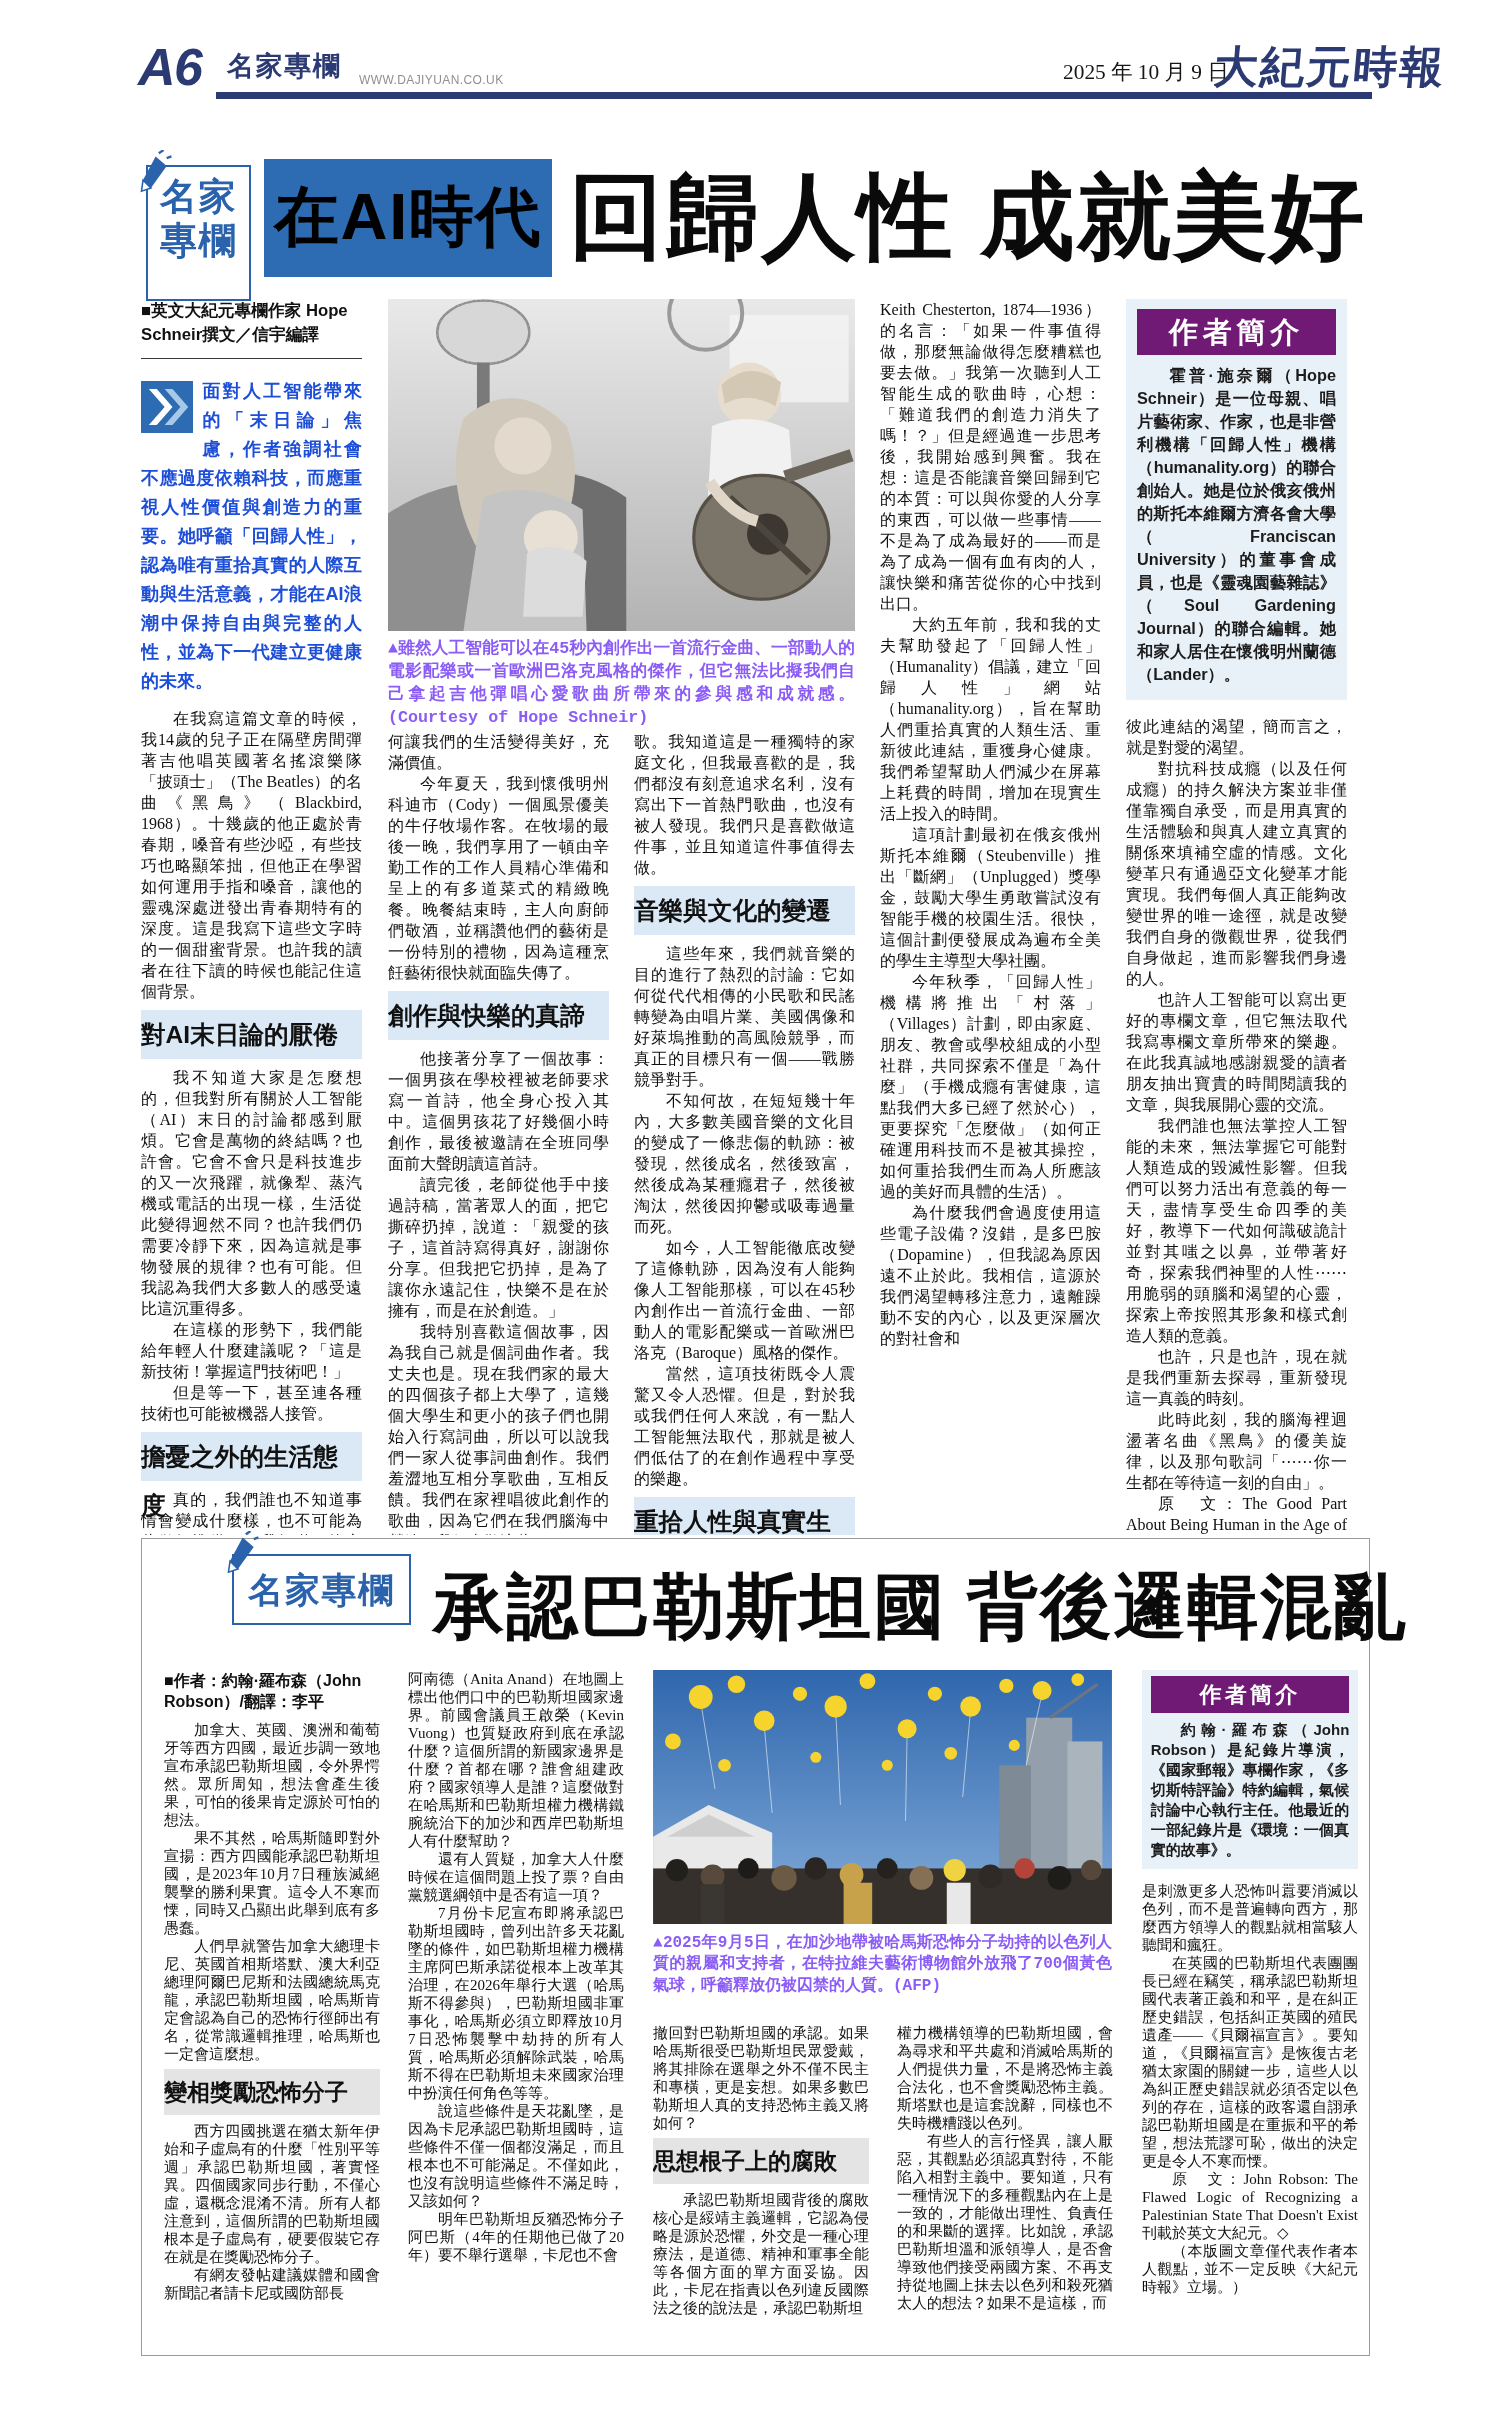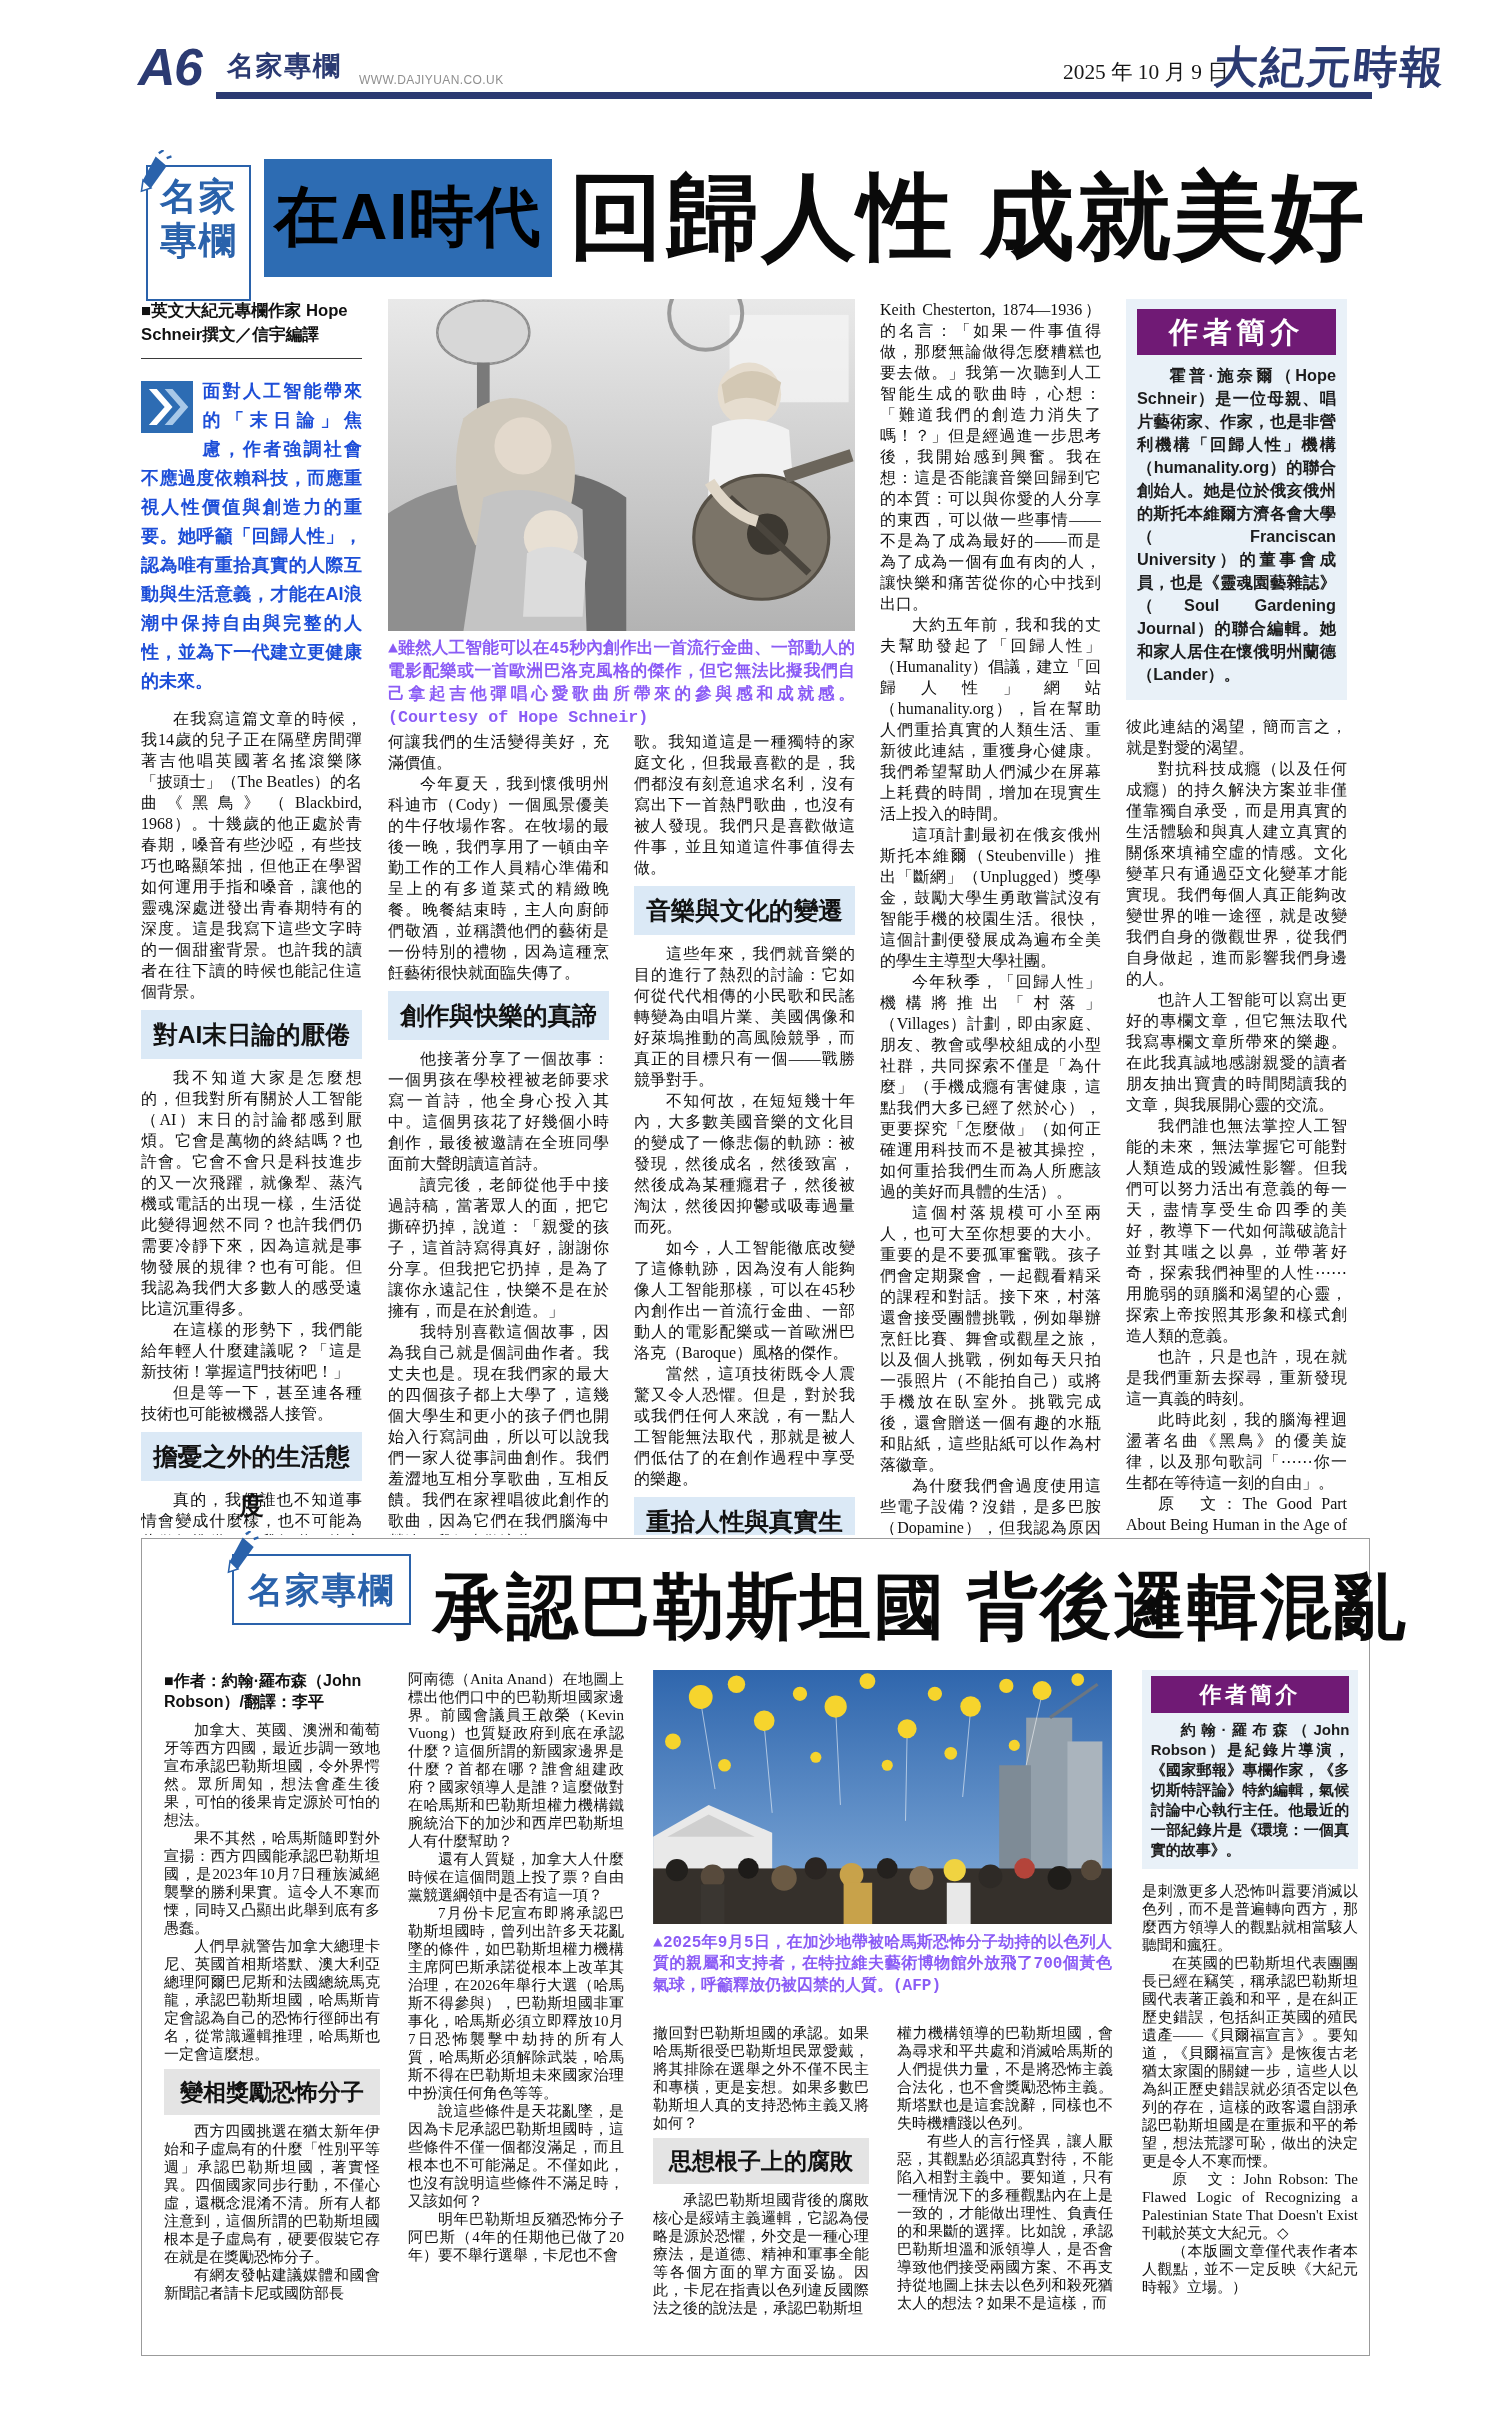--- a/index.html
+++ b/index.html
@@ -39,21 +39,21 @@
   #m-col5{left:1126px;top:299px;width:221px;height:1236px}
   #b-col1{left:164px;top:1670px;width:216px;height:672px}
   #b-col2{left:408px;top:1670px;width:216px;height:672px}
   #b-col3{left:653px;top:2024px;width:216px;height:316px}
   #b-col4{left:897px;top:2024px;width:216px;height:316px}
   #b-col5{left:1142px;top:1670px;width:216px;height:672px}
 
   .top .body-p{font-size:16px;line-height:21px;text-align:justify;text-indent:2em;color:#101010}
   .bot .body-p{font-size:15px;line-height:18px;text-align:justify;text-indent:2em;color:#101010}
   .body-p.ni{text-indent:0}
-  .sec-h{font-family:"Liberation Sans","DejaVu Sans",sans-serif;font-weight:900;text-align:center;color:#111}
+  .sec-h{font-family:"Liberation Sans","DejaVu Sans",sans-serif;font-weight:900;text-align:left;color:#111}
   .top .sec-h{background:#dbe9f6;font-size:24.6px;line-height:49px;height:49px;margin:8px 0}
   .bot .sec-h{background:#e4e4e4;font-size:23px;line-height:46px;height:46px;margin:6.4px 0}
 
   
   .byline{font-family:"Liberation Sans","DejaVu Sans",sans-serif;font-weight:700;font-size:16.7px;line-height:24px;color:#111}
   #m-byline{border-bottom:1.6px solid #3a3a3a;padding-bottom:11px;margin-bottom:17.5px}
   #b-byline{margin-bottom:8px;font-size:16px;line-height:21.4px}
   #lede{font-family:"Liberation Sans","DejaVu Sans",sans-serif;font-weight:700;font-size:18px;line-height:29px;text-align:justify;color:#1d4ed8;margin-bottom:12.7px}
   #lede-icon{float:left;width:52px;height:52px;margin:4.8px 9.5px 1.6px 0}
 
@@ -176,21 +176,20 @@
         <p class="body-p">不知何故，在短短幾十年內，大多數美國音樂的文化目的變成了一條悲傷的軌跡：被發現，然後成名，然後致富，然後成為某種癮君子，然後被淘汰，然後因抑鬱或吸毒過量而死。</p>
         <p class="body-p">如今，人工智能徹底改變了這條軌跡，因為沒有人能夠像人工智能那樣，可以在45秒內創作出一首流行金曲、一部動人的電影配樂或一首歐洲巴洛克（Baroque）風格的傑作。</p>
         <p class="body-p">當然，這項技術既令人震驚又令人恐懼。但是，對於我或我們任何人來說，有一點人工智能無法取代，那就是被人們低估了的在創作過程中享受的樂趣。</p>
         <div class="sec-h">重拾人性與真實生活</div>
       </div>
     <div class="col" id="m-col4">
         <p class="body-p ni">Keith Chesterton, 1874—1936）的名言：「如果一件事值得做，那麼無論做得怎麼糟糕也要去做。」我第一次聽到人工智能生成的歌曲時，心想：「難道我們的創造力消失了嗎！？」但是經過進一步思考後，我開始感到興奮。我在想：這是否能讓音樂回歸到它的本質：可以與你愛的人分享的東西，可以做一些事情——不是為了成為最好的——而是為了成為一個有血有肉的人，讓快樂和痛苦從你的心中找到出口。</p>
         <p class="body-p">大約五年前，我和我的丈夫幫助發起了「回歸人性」（Humanality）倡議，建立「回歸人性」網站（humanality.org），旨在幫助人們重拾真實的人類生活、重新彼此連結，重獲身心健康。我們希望幫助人們減少在屏幕上耗費的時間，增加在現實生活上投入的時間。</p>
         <p class="body-p">這項計劃最初在俄亥俄州斯托本維爾（Steubenville）推出「斷網」（Unplugged）獎學金，鼓勵大學生勇敢嘗試沒有智能手機的校園生活。很快，這個計劃便發展成為遍布全美的學生主導型大學社團。</p>
         <p class="body-p">今年秋季，「回歸人性」機構將推出「村落」（Villages）計劃，即由家庭、朋友、教會或學校組成的小型社群，共同探索不僅是「為什麼」（手機成癮有害健康，這點我們大多已經了然於心），更要探究「怎麼做」（如何正確運用科技而不是被其操控，如何重拾我們生而為人所應該過的美好而具體的生活）。</p>
-        <p class="body-p">這個村落規模可小至兩人，也可大至你想要的大小。重要的是不要孤軍奮戰。孩子們會定期聚會，一起觀看精采的課程和對話。接下來，村落還會接受團體挑戰，例如舉辦烹飪比賽、舞會或觀星之旅，以及個人挑戰，例如每天只拍一張照片（不能拍自己）或將手機放在臥室外。挑戰完成後，還會贈送一個有趣的水瓶和貼紙，這些貼紙可以作為村落徽章。</p>
         <p class="body-p">為什麼我們會過度使用這些電子設備？沒錯，是多巴胺（Dopamine），但我認為原因遠不止於此。我相信，這源於我們渴望轉移注意力，遠離躁動不安的內心，以及更深層次的對社會和</p>
       </div>
 
     <div class="col" id="m-col5">
       <div class="bio" id="m-bio">
         <div class="bio-h">作者簡介</div>
         <div class="bio-t">霍普·施奈爾（Hope Schneir）是一位母親、唱片藝術家、作家，也是非營利機構「回歸人性」機構（humanality.org）的聯合創始人。她是位於俄亥俄州的斯托本維爾方濟各會大學（Franciscan University）的董事會成員，也是《靈魂園藝雜誌》（Soul Gardening Journal）的聯合編輯。她和家人居住在懷俄明州蘭德（Lander）。</div>
       </div>
       <div>
           <p class="body-p ni">彼此連結的渴望，簡而言之，就是對愛的渴望。</p>

